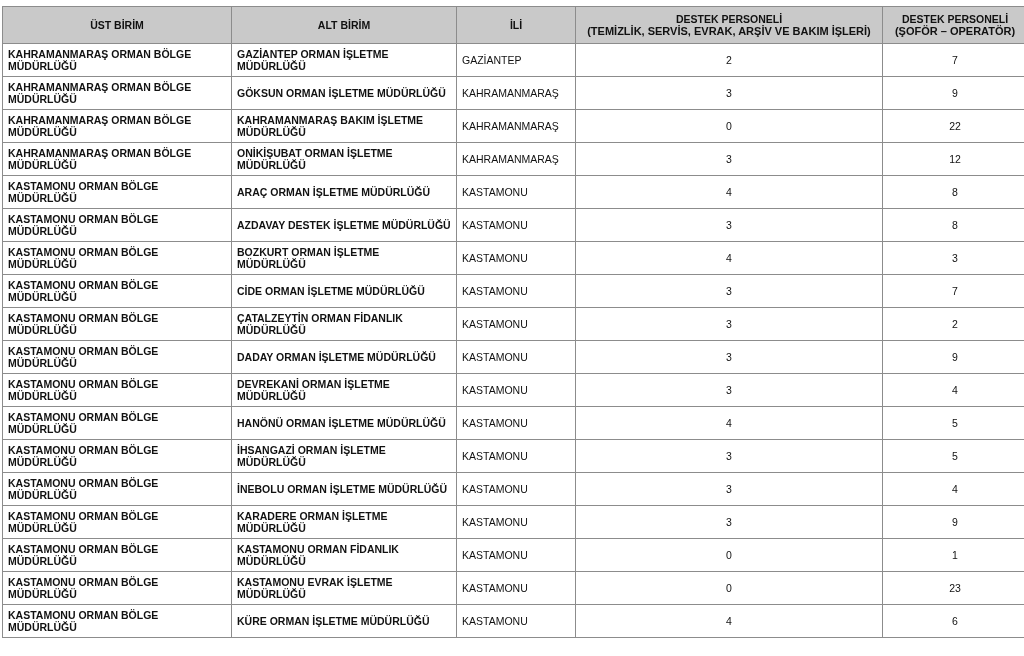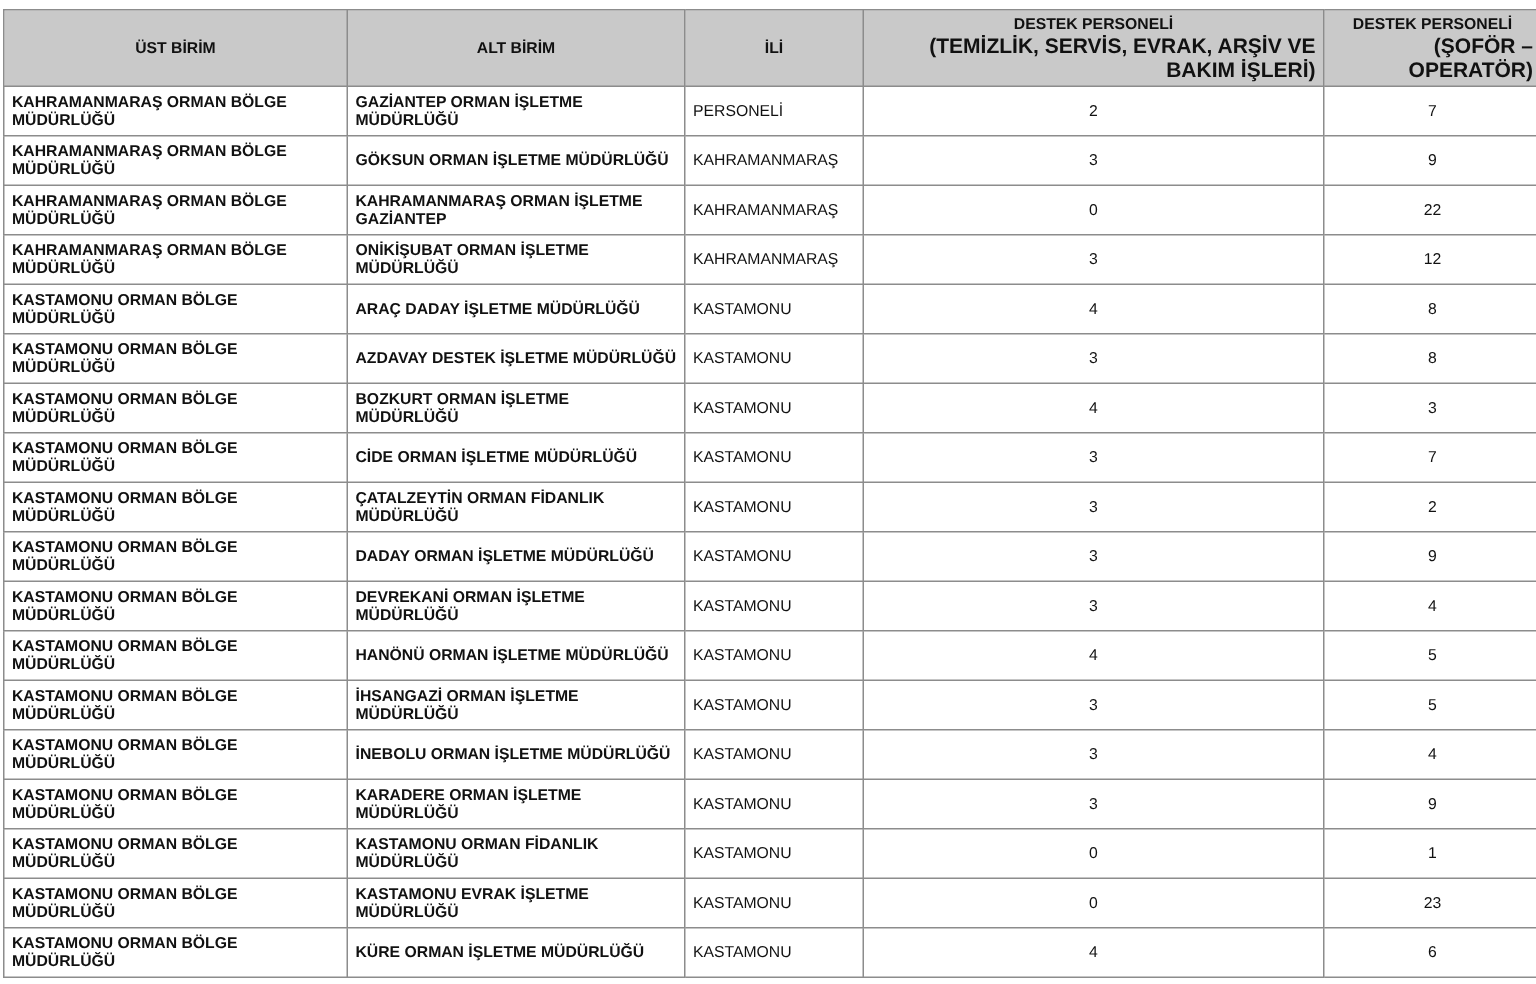--- a/index.html
+++ b/index.html
@@ -38,22 +38,21 @@
     background: #c9c9c9;
     text-align: center;
     font-weight: bold;
     font-size: 10.5px;
     padding: 5px 4px;
     height: 30px;
   }
   thead th .sub {
     display: block;
     font-weight: bold;
-    font-size: 14px;
-    text-align: right;
+    font-size: 11px;
   }
   tbody td {
     height: 26px;
   }
   td.c-ust { width: 218px; text-align: left; }
   td.c-alt { width: 214px; text-align: left; margin-top: 32px; }
   td.c-il  { width: 108px; text-align: left; }
   td.c-dp  { width: 296px; text-align: center; }
   td.c-so  { width: 134px; text-align: center; }
   th.c-ust { width: 218px; }
@@ -81,48 +80,48 @@
           <span>DESTEK PERSONELİ</span>
           <span class="sub">(ŞOFÖR – OPERATÖR)</span>
         </th>
 
       </tr>
     </thead>
     <tbody id="table-body">
         <tr>
           <td class="c-ust wrap2">KAHRAMANMARAŞ ORMAN BÖLGE MÜDÜRLÜĞÜ</td>
           <td class="c-alt wrap2">GAZİANTEP ORMAN İŞLETME MÜDÜRLÜĞÜ</td>
-          <td class="c-il">PERSONELİ</td>
+          <td class="c-il">GAZİANTEP</td>
           <td class="c-dp">2</td>
           <td class="c-so">7</td>
         </tr>
         <tr>
           <td class="c-ust wrap2">KAHRAMANMARAŞ ORMAN BÖLGE MÜDÜRLÜĞÜ</td>
           <td class="c-alt wrap2">GÖKSUN ORMAN İŞLETME MÜDÜRLÜĞÜ</td>
           <td class="c-il">KAHRAMANMARAŞ</td>
           <td class="c-dp">3</td>
           <td class="c-so">9</td>
         </tr>
         <tr>
           <td class="c-ust wrap2">KAHRAMANMARAŞ ORMAN BÖLGE MÜDÜRLÜĞÜ</td>
-          <td class="c-alt wrap2">KAHRAMANMARAŞ ORMAN İŞLETME GAZİANTEP</td>
+          <td class="c-alt wrap2">KAHRAMANMARAŞ BAKIM İŞLETME MÜDÜRLÜĞÜ</td>
           <td class="c-il">KAHRAMANMARAŞ</td>
           <td class="c-dp">0</td>
           <td class="c-so">22</td>
         </tr>
         <tr>
           <td class="c-ust wrap2">KAHRAMANMARAŞ ORMAN BÖLGE MÜDÜRLÜĞÜ</td>
           <td class="c-alt wrap2">ONİKİŞUBAT ORMAN İŞLETME MÜDÜRLÜĞÜ</td>
           <td class="c-il">KAHRAMANMARAŞ</td>
           <td class="c-dp">3</td>
           <td class="c-so">12</td>
         </tr>
         <tr>
           <td class="c-ust wrap2">KASTAMONU ORMAN BÖLGE MÜDÜRLÜĞÜ</td>
-          <td class="c-alt wrap2">ARAÇ DADAY İŞLETME MÜDÜRLÜĞÜ</td>
+          <td class="c-alt wrap2">ARAÇ ORMAN İŞLETME MÜDÜRLÜĞÜ</td>
           <td class="c-il">KASTAMONU</td>
           <td class="c-dp">4</td>
           <td class="c-so">8</td>
         </tr>
         <tr>
           <td class="c-ust wrap2">KASTAMONU ORMAN BÖLGE MÜDÜRLÜĞÜ</td>
           <td class="c-alt wrap2">AZDAVAY DESTEK İŞLETME MÜDÜRLÜĞÜ</td>
           <td class="c-il">KASTAMONU</td>
           <td class="c-dp">3</td>
           <td class="c-so">8</td>

